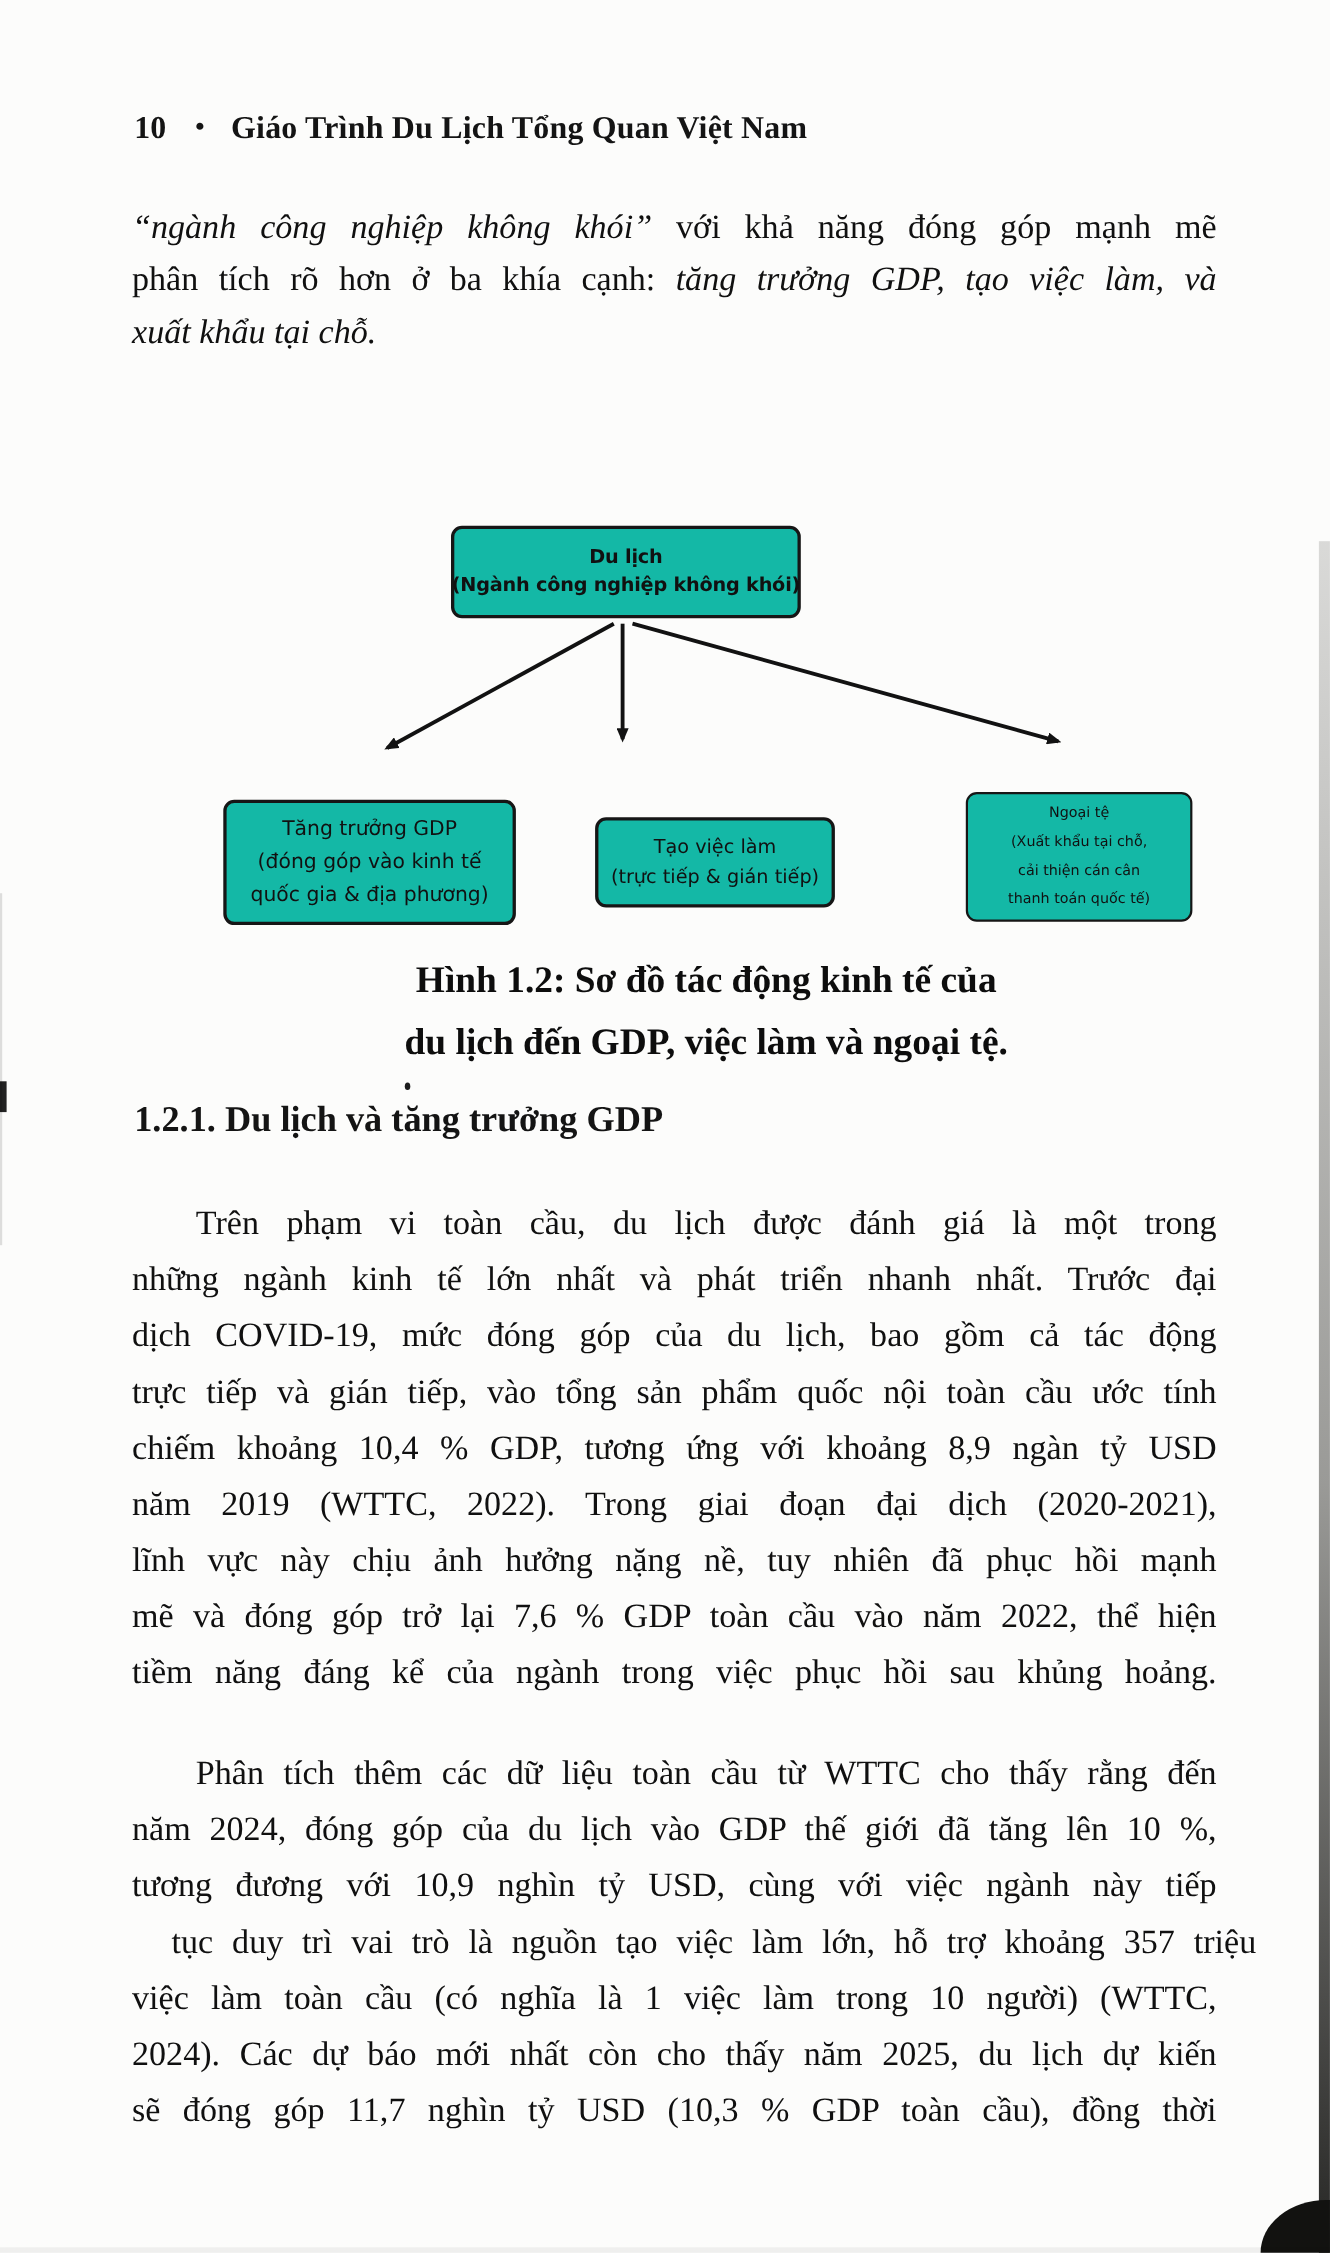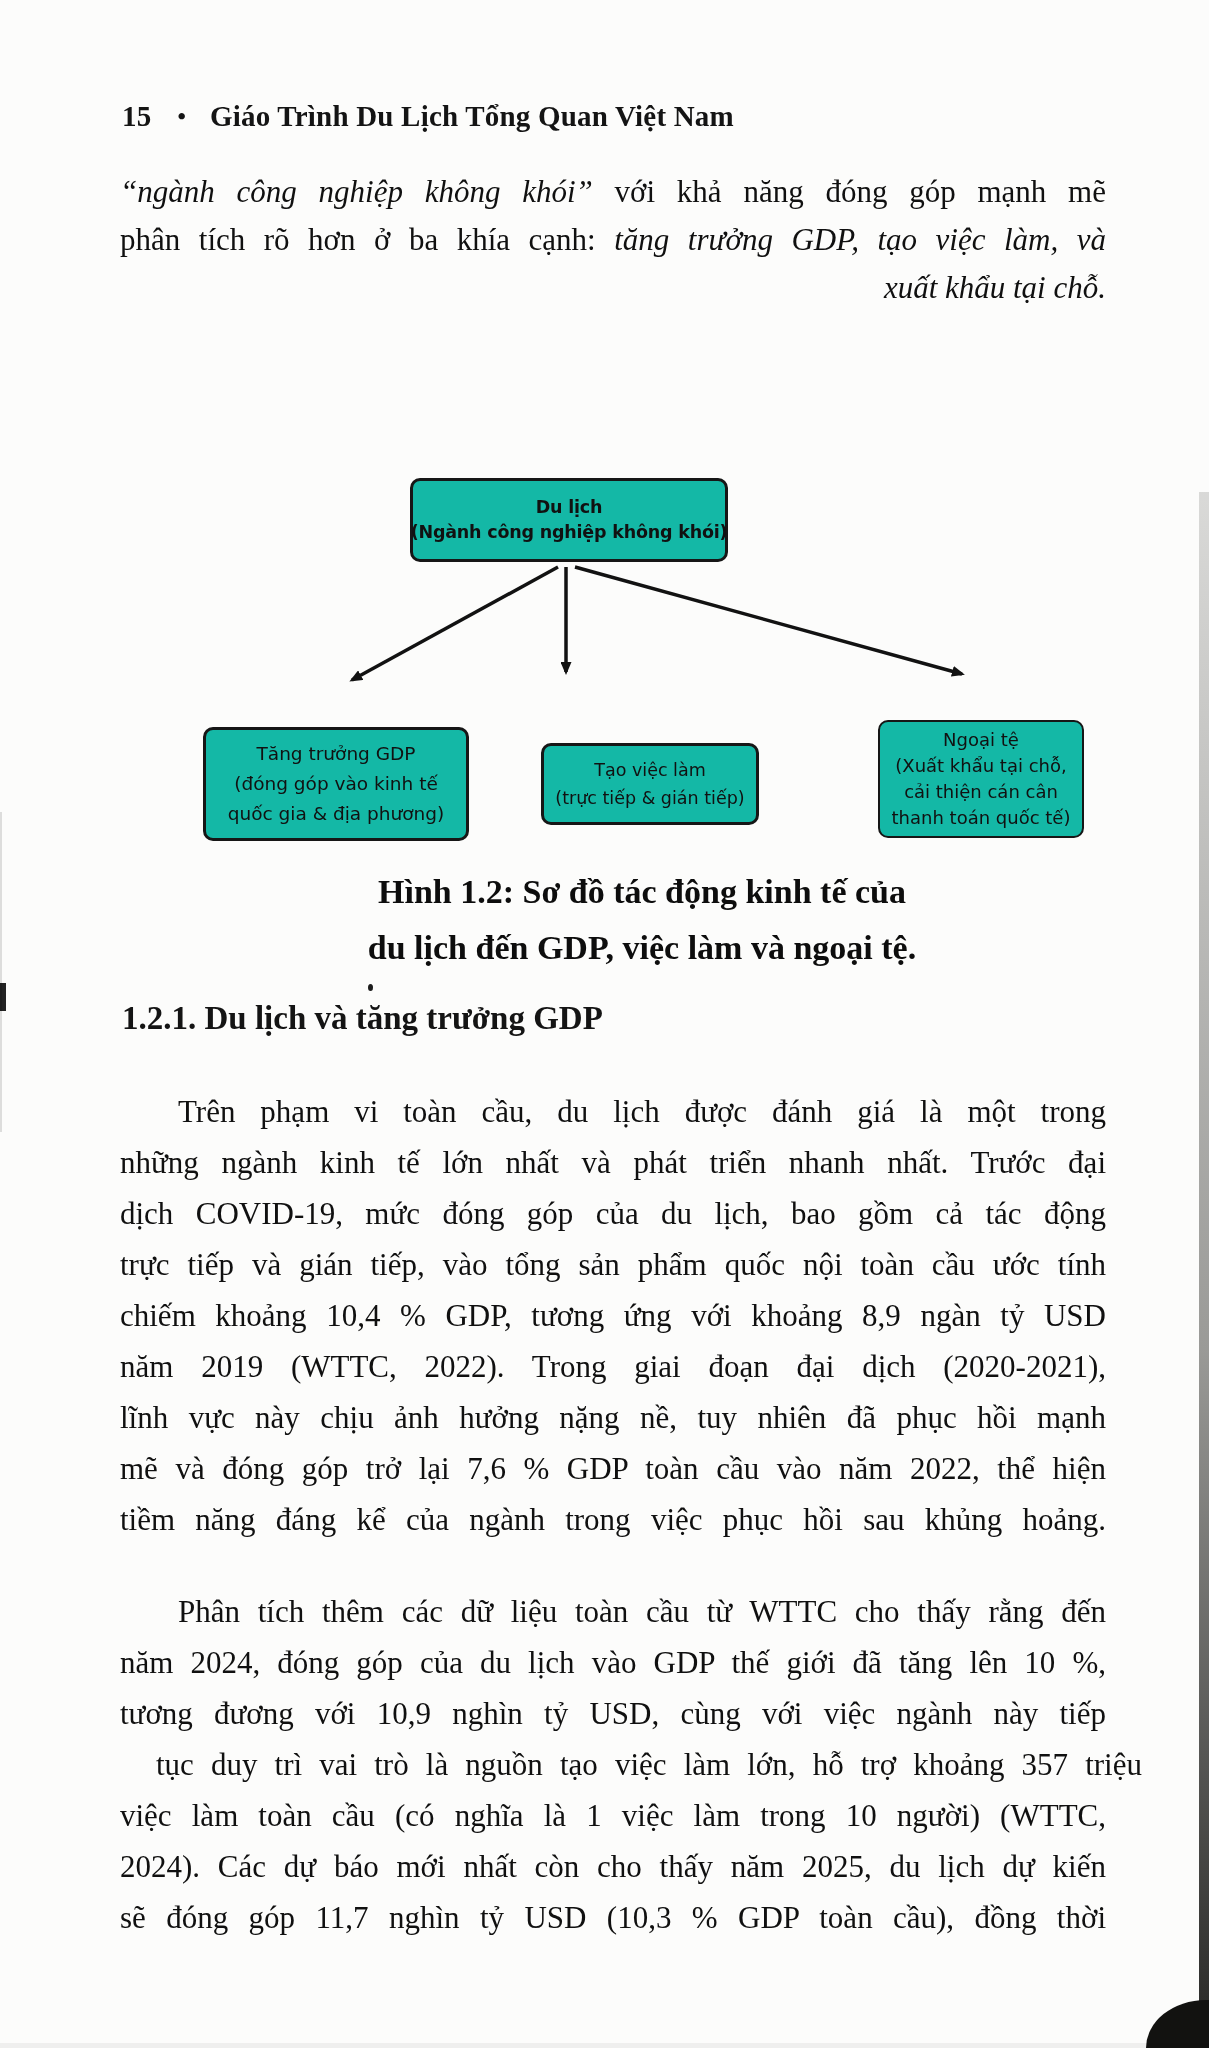--- a/index.html
+++ b/index.html
@@ -12,57 +12,57 @@
   .abs{position:absolute;}
   
   .runhead{
     left:122px;top:100px;width:900px;
     font-size:29px;font-weight:700;letter-spacing:.2px;white-space:nowrap;
   }
   .runhead .pgnum{margin-right:26px;}
   .runhead .sep{margin-right:24px;font-size:24px;vertical-align:2px;}
   
   .textblock{left:120px;width:986px;font-size:31px;line-height:51px;color:#101010;}
-  .intro{top:168px;line-height:48px;text-align:right;}
+  .intro{top:182px;line-height:48px;}
   .jline{white-space:nowrap;}
   .i{font-style:italic;}
   .para .jline:first-child{text-indent:58px;}
   .para-gdp{top:1086px;}
   .para-wttc{top:1586px;}
   
   .secheading{left:122px;top:1000px;font-size:33px;font-weight:700;white-space:nowrap;}
   
   .diagram-svg{left:0;top:0;width:1209px;height:2048px;pointer-events:none;}
   .dbox{
     background:#14b8a6;border:3px solid #161616;border-radius:10px;
     display:flex;flex-direction:column;justify-content:center;align-items:center;
     font-family:"DejaVu Sans","Liberation Sans",sans-serif;color:#111;
     text-align:center;
   }
   .dbox .bl{white-space:nowrap;}
   .box-root{left:410px;top:478px;width:312px;height:78px;font-weight:700;font-size:17.5px;line-height:25px;letter-spacing:-.2px;}
   .box-gdp{left:203px;top:727px;width:260px;height:108px;font-size:18.5px;line-height:30px;}
   .box-jobs{left:541px;top:743px;width:212px;height:76px;font-size:17.5px;line-height:28px;}
-  .box-forex{left:878px;top:720px;width:202px;height:114px;font-size:18px;line-height:26px;border-width:2px;}
+  .box-forex{left:878px;top:720px;width:202px;height:114px;font-size:13px;line-height:26px;border-width:2px;}
   .caption{left:157px;top:864px;width:970px;text-align:center;font-size:34px;line-height:56px;font-weight:700;color:#0d0d0d;}
   
   .right-strip{left:1199px;top:492px;width:10px;height:1556px;
     background:linear-gradient(to bottom,rgba(60,60,55,.18),rgba(35,35,30,.45) 55%,rgba(15,15,13,.9));}
   .corner-curl{left:1146px;top:2000px;width:63px;height:48px;background:#121210;
     border-top-left-radius:95% 100%;}
   .left-tick{left:0;top:983px;width:6px;height:28px;background:#222;}
   .left-faint{left:0;top:812px;width:2px;height:320px;background:rgba(0,0,0,.12);}
   .bottom-faint{left:0;top:2043px;width:1209px;height:5px;background:rgba(0,0,0,.05);}
   .artifact-dot{left:368px;top:984px;width:5px;height:7px;background:#1c1c1c;border-radius:50%;}
 </style>
 </head>
 <body>
 
 <div class="abs runhead">
-  <span class="pgnum">15</span><span class="sep">•</span><span>Giáo Trình Du Lịch Tổng Quan Việt Nam</span>
+  <span class="pgnum">10</span><span class="sep">•</span><span>Giáo Trình Du Lịch Tổng Quan Việt Nam</span>
 </div>
 
 <div class="abs textblock intro">
   <div class="jline" style="word-spacing: 14.0199px;"><span class="i">“ngành công nghiệp không khói”</span><span> với khả năng đóng góp mạnh mẽ</span></div>
   <div class="jline" style="word-spacing: 10.7612px;"><span>phân tích rõ hơn ở ba khía cạnh: </span><span class="i">tăng trưởng GDP, tạo việc làm, và</span></div>
   <div><span class="i">xuất khẩu tại chỗ.</span></div>
 </div>
 
 <svg class="abs diagram-svg" viewBox="0 0 1209 2048" xmlns="http://www.w3.org/2000/svg">
   <defs>

